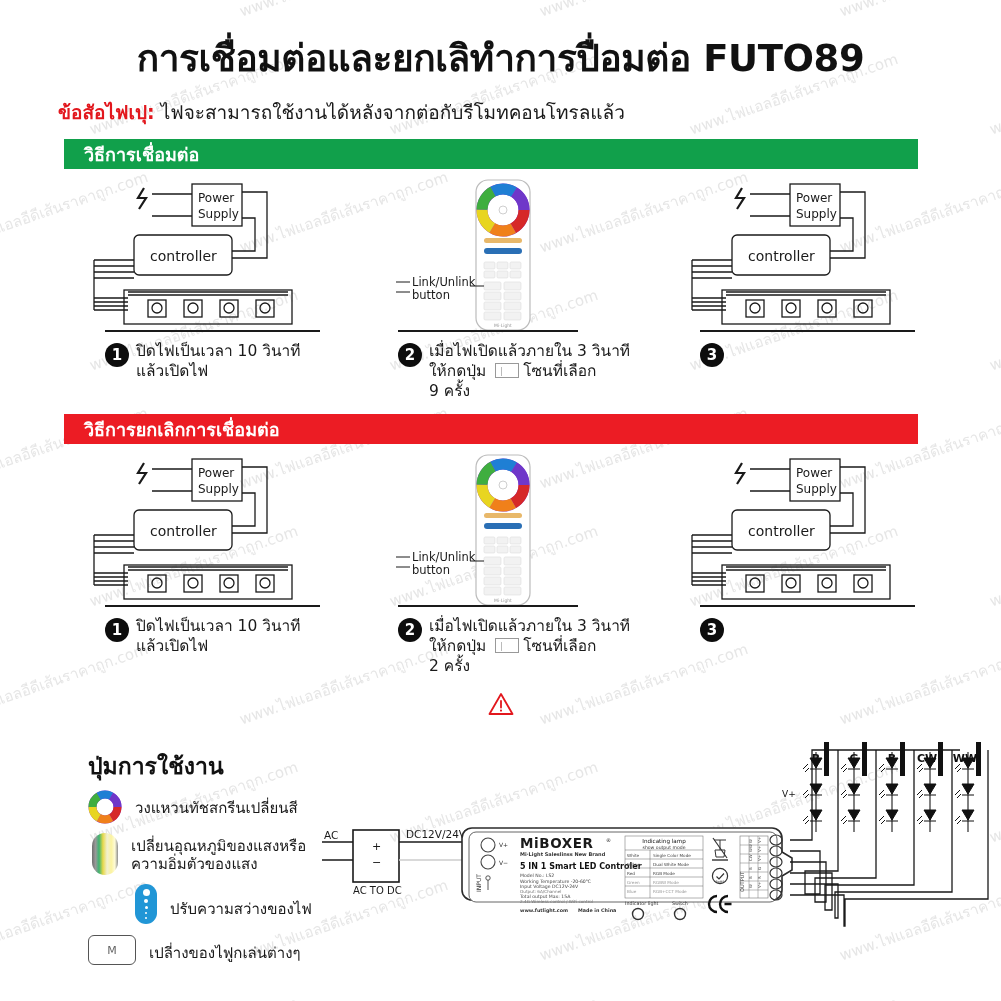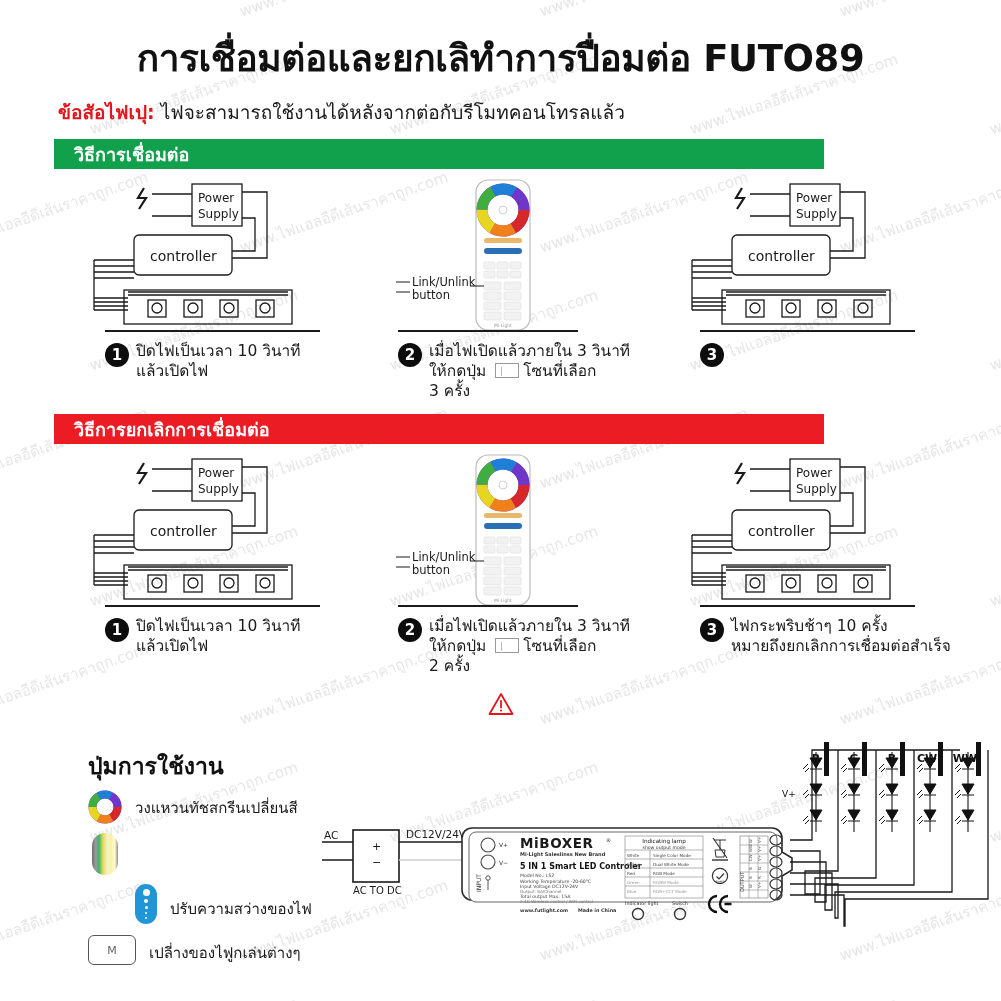--- a/index.html
+++ b/index.html
@@ -37,21 +37,21 @@
   }
   .note-line {
     position: absolute; left: 58px; top: 97px;
     font-size: 19px;
   }
   .note-label { color: #e2171d; font-weight: bold; }
   .note-text { color: #1a1a1a; }
 
   
   .bar {
-    position: absolute; left: 54px; width: 770px; height: 30px;
+    position: absolute; left: 64px; width: 854px; height: 30px;
     display: flex; align-items: center; text-align: center;
   }
   .bar span {
     color: #fff; font-weight: bold; font-size: 18px; padding-left: 20px;
   }
   .bar.green { background: #11a04b; top: 139px; }
   .bar.red   { background: #ec1c24; top: 414px; }
 
   .step-underline {
     position: absolute; height: 2px; background: #1a1a1a;
@@ -299,21 +299,21 @@
         <span class="l">ปิดไฟเป็นเวลา 10 วินาที</span>
         <span class="l">แล้วเปิดไฟ</span>
       </div>
     </div>
 
     <div class="step" style="left:398px; top:342px;">
       <div class="num">2</div>
       <div class="steptext">
         <span class="l">เมื่อไฟเปิดแล้วภายใน 3 วินาที</span>
         <span class="l">ให้กดปุ่ม <span class="zonebox"></span>โซนที่เลือก</span>
-        <span class="l">3 ครั้ง</span>
+        <span class="l">9 ครั้ง</span>
       </div>
     </div>
 
     <div class="step" style="left:700px; top:342px;">
       <div class="num">3</div>
     </div>
 
     <div class="bar red">
       <span>วิธีการยกเลิกการเชื่อมต่อ</span>
     </div>
@@ -436,24 +436,20 @@
       <div class="num">2</div>
       <div class="steptext">
         <span class="l">เมื่อไฟเปิดแล้วภายใน 3 วินาที</span>
         <span class="l">ให้กดปุ่ม <span class="zonebox"></span>โซนที่เลือก</span>
         <span class="l">2 ครั้ง</span>
       </div>
     </div>
 
     <div class="step" style="left:700px; top:617px;">
       <div class="num">3</div>
-      <div class="steptext">
-        <span class="l">ไฟกระพริบช้าๆ 10 ครั้ง</span>
-        <span class="l">หมายถึงยกเลิกการเชื่อมต่อสำเร็จ</span>
-      </div>
     </div>
 
     <div class="warnline">
       <svg class="warn-tri" width="26" height="24" viewBox="0 0 26 24">
         <path d="M13 2 L24.5 22 L1.5 22 Z" fill="none" stroke="#e2171d" stroke-width="1.8" stroke-linejoin="round"></path>
         <path d="M13 9 V15.5" stroke="#e2171d" stroke-width="1.8" stroke-linecap="round"></path>
         <circle cx="13" cy="18.6" r="1.05" fill="#e2171d"></circle>
       </svg>
     </div>
 
@@ -470,20 +466,24 @@
         <circle cx="17" cy="17" r="12.5" fill="none" stroke="#6f37c9" stroke-width="8" stroke-dasharray="13 66" stroke-dashoffset="-65"></circle>
         <circle cx="17" cy="17" r="7.5" fill="#ffffff"></circle>
       </svg>
       <div class="legend-text">
         <span class="l">วงแหวนทัชสกรีนเปลี่ยนสี</span>
       </div>
     </div>
 
     <div class="legend-row" style="left:92px; top:833px;">
       <div class="cct-icon"></div>
+      <div class="legend-text">
+        <span class="l">เปลี่ยนอุณหภูมิของแสงหรือ</span>
+        <span class="l">ความอิ่มตัวของแสง</span>
+      </div>
     </div>
 
     <div class="legend-row" style="left:94px; top:884px;margin-left:41px;">
       <div class="dim-icon">
         <i style="width:7px;height:7px;"></i>
         <i style="width:4px;height:4px;"></i>
         <i style="width:3px;height:3px;"></i>
         <i style="width:2.4px;height:2.4px;"></i>
         <i style="width:2px;height:2px;"></i>
       </div>

